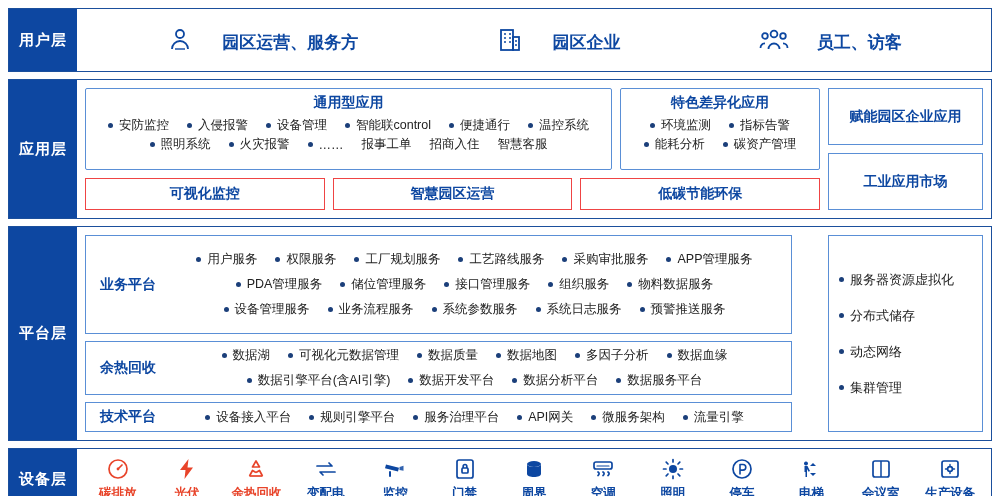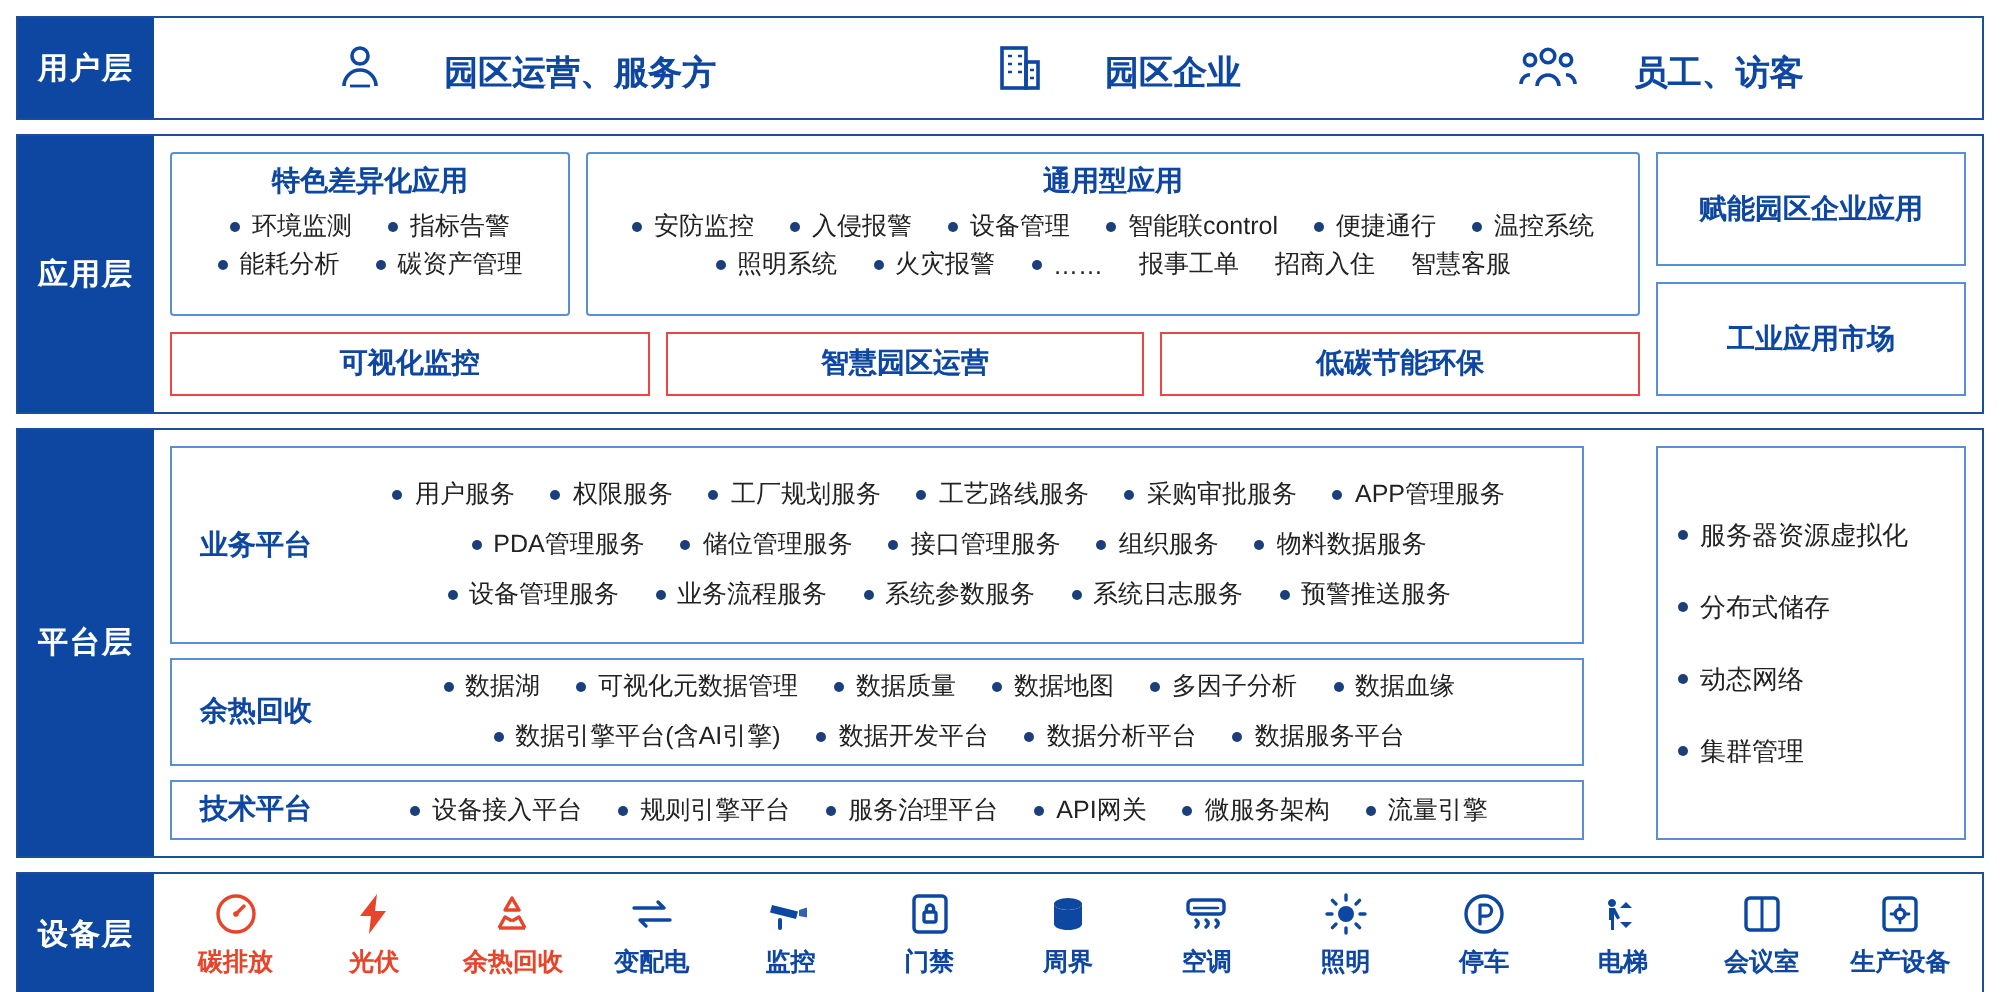--- a/index.html
+++ b/index.html
@@ -34,21 +34,21 @@
     justify-content: center;
     letter-spacing: 1px;
   }
   .row-body {
     flex: 1 1 auto;
     display: flex;
     align-items: center;
   }
 
   
-  #user-row { height: 52px; margin-top: 8px; }
+  #user-row { height: 64px; margin-top: 8px; }
   #user-row .row-body {
     justify-content: space-around;
     padding: 0 20px;
   }
   .user-item {
     display: flex;
     align-items: flex-end;
     gap: 28px;
     color: #0d47a1;
     font-size: 17px;
@@ -215,49 +215,49 @@
     </div>
   </div>
 
   <div class="row" id="app-row">
     <div class="row-label">应用层</div>
     <div class="row-body">
 
       <div class="app-left">
         <div class="app-top">
 
-          <div class="panel special-app">
-            <div class="panel-title">特色差异化应用</div>
-            <div class="chip-line">
-              <span class="chip">环境监测</span>
-              <span class="chip">指标告警</span>
-            </div>
-            <div class="chip-line">
-              <span class="chip">能耗分析</span>
-              <span class="chip">碳资产管理</span>
-            </div>
-          </div>
-
           <div class="panel general-app">
             <div class="panel-title">通用型应用</div>
             <div class="chip-line">
               <span class="chip">安防监控</span>
               <span class="chip">入侵报警</span>
               <span class="chip">设备管理</span>
               <span class="chip">智能联control</span>
               <span class="chip">便捷通行</span>
               <span class="chip">温控系统</span>
             </div>
             <div class="chip-line">
               <span class="chip">照明系统</span>
               <span class="chip">火灾报警</span>
               <span class="chip">……</span>
               <span class="chip nodot">报事工单</span>
               <span class="chip nodot">招商入住</span>
               <span class="chip nodot">智慧客服</span>
+            </div>
+          </div>
+
+          <div class="panel special-app">
+            <div class="panel-title">特色差异化应用</div>
+            <div class="chip-line">
+              <span class="chip">环境监测</span>
+              <span class="chip">指标告警</span>
+            </div>
+            <div class="chip-line">
+              <span class="chip">能耗分析</span>
+              <span class="chip">碳资产管理</span>
             </div>
           </div>
 
         </div>
 
         <div class="app-bottom">
           <div class="bar">可视化监控</div>
           <div class="bar">智慧园区运营</div>
           <div class="bar">低碳节能环保</div>
         </div>

